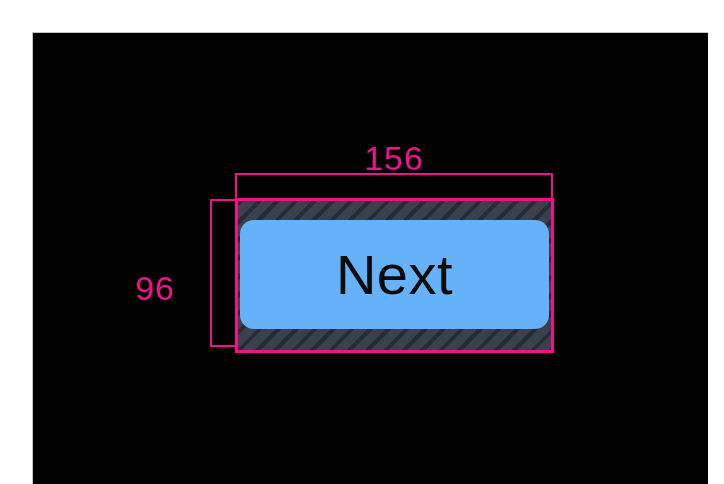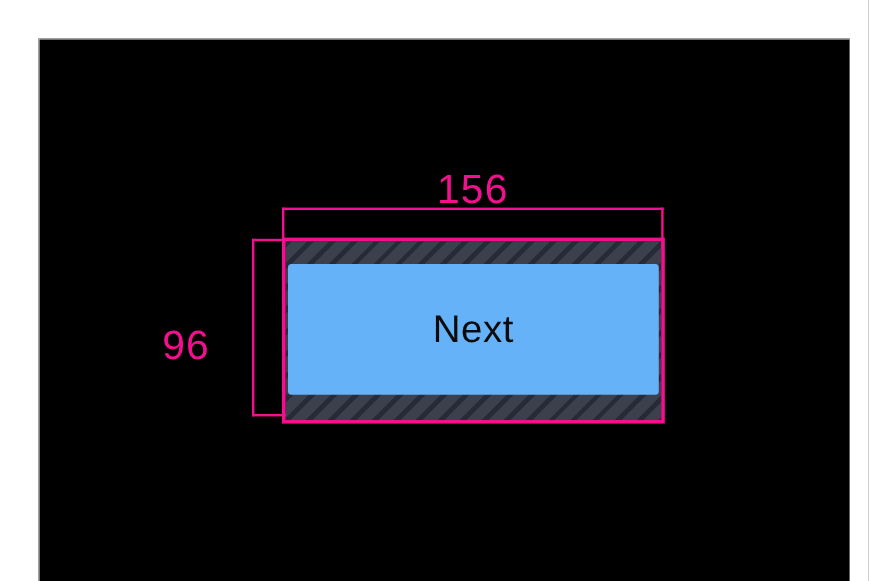--- a/index.html
+++ b/index.html
@@ -65,23 +65,23 @@
       var(--hatch-bg) 4px,
       var(--hatch-bg) 13px
     );
   }
   .next-button{
     position:absolute;
     left:2px;right:2px;top:19px;bottom:21px;
     background:var(--button-bg);
     color:var(--button-text);
     border:none;
-    border-radius:3px;
+    border-radius:14px;
     font-family:"Liberation Sans","DejaVu Sans",sans-serif;
-    font-size:32px;
+    font-size:56px;
     font-weight:500;
     letter-spacing:0.5px;
     display:flex;align-items:center;justify-content:center;
     cursor:pointer;
   }
 </style>
 </head>
 <body>
 
 <div class="frame">

